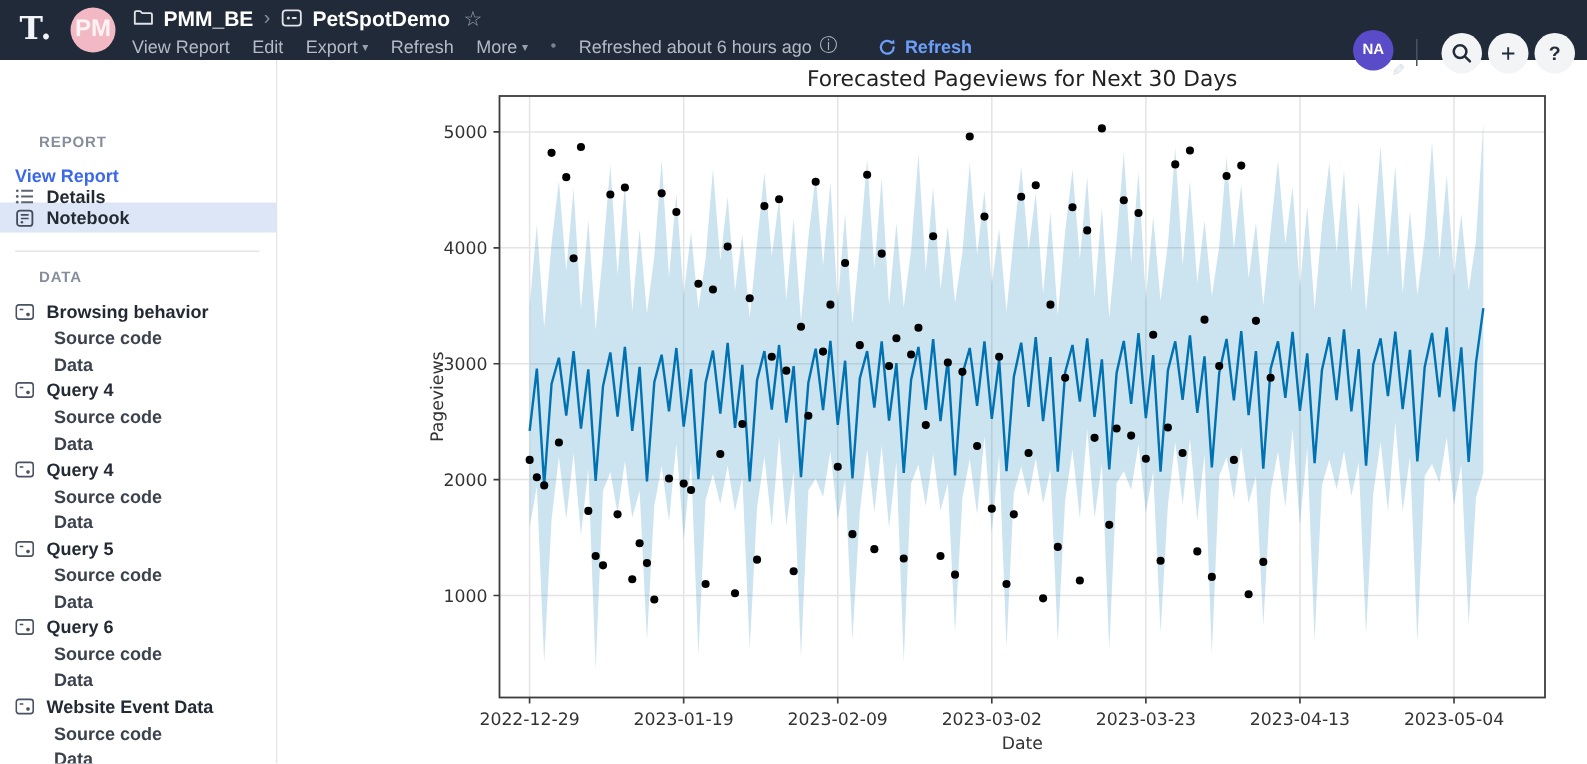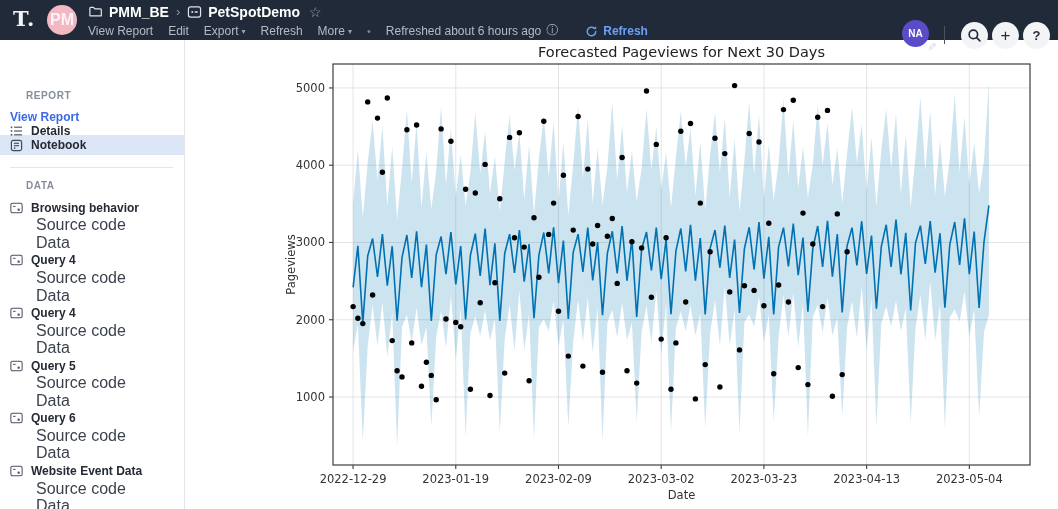--- a/index.html
+++ b/index.html
@@ -60,21 +60,21 @@
   .side-row{position:absolute;left:0;width:184px;display:flex;align-items:center;
     cursor:pointer;}
   .side-row .ic{width:14px;margin-left:10px;margin-right:7px;display:flex;align-items:center;}
   .side-row .lbl{font-size:12px;font-weight:600;color:#242a34;}
   .side-row.selected{background:var(--selected-bg,#dce6f7);}
   .side-div{position:absolute;left:10px;top:127px;width:163px;height:1px;background:#e4e6ea;}
   .data-list{position:absolute;left:0;top:159px;width:184px;}
   .d-row{height:17.55px;display:flex;align-items:center;cursor:pointer;}
   .d-row .ic{width:14px;margin-left:10px;margin-right:7px;display:flex;align-items:center;}
   .d-row .plbl{font-size:12px;font-weight:700;color:#242a34;}
-  .d-row .clbl{font-size:16px;color:#3c424d;margin-left:36px;}
+  .d-row .clbl{font-size:12px;color:#3c424d;margin-left:36px;font-weight:bold;}
   
   .main{position:absolute;left:185px;top:40px;right:0;bottom:0;background:#fff;}
   .chart-svg{position:absolute;left:100px;top:0px;}
   .chart-svg text{font-family:"DejaVu Sans",sans-serif;}
 </style>
 </head>
 <body>
 
 <div class="topbar">
   <div class="logo">T.</div>

